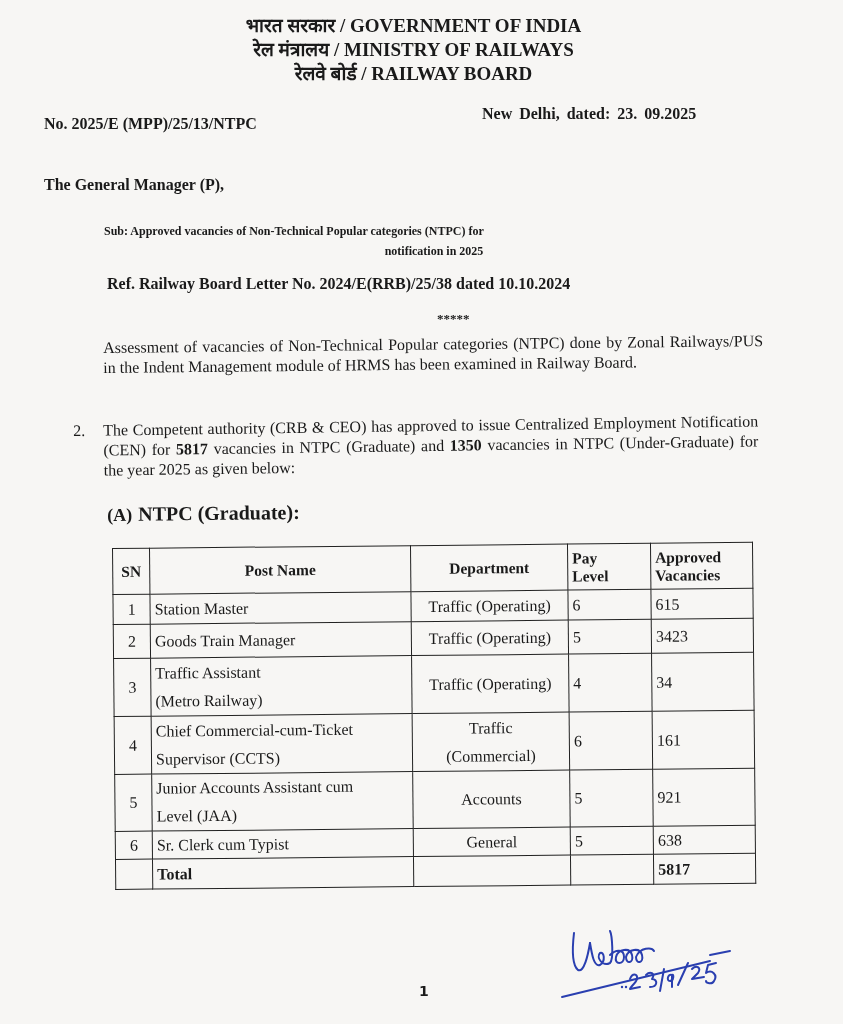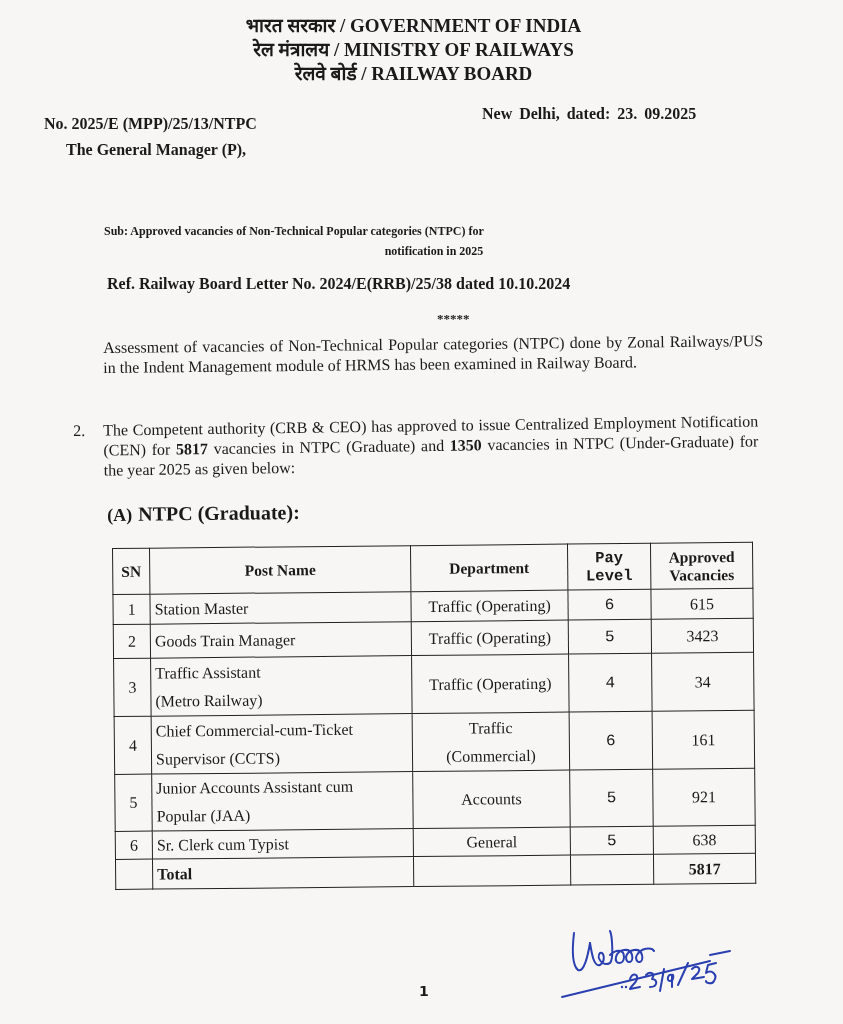--- a/index.html
+++ b/index.html
@@ -12,21 +12,21 @@
   }
   .page { position: absolute; inset: 0; }
   .abs { position: absolute; }
   .header {
     left: 0; width: 843px; top: 14px; text-align: center;
     font-weight: bold; font-size: 19px; line-height: 24px;
     transform: translateX(-8px);
   }
   .letter-no { left: 44px; top: 115px; font-size: 16px; font-weight: bold; }
   .dated { left: 482px; top: 105px; font-size: 16px; font-weight: bold; word-spacing: 3px; }
-  .addressee { left: 44px; top: 140px; font-size: 16px; font-weight: bold; line-height: 20px; margin-left: 22px; }
+  .addressee { left: 44px; top: 175px; font-size: 16px; font-weight: bold; line-height: 20px; }
   .subject { left: 104px; top: 221px; font-size: 12px; font-weight: bold; line-height: 20px; width: 620px; }
   .subject .indent { padding-left: 40px; display: block; text-align: center; }
   .ref { left: 107px; top: 275px; font-size: 16px; font-weight: bold; }
   .stars { left: 437px; top: 311px; font-size: 13px; font-weight: bold; letter-spacing: 0px; }
   .para1 { left: 103px; top: 338px; width: 660px; font-size: 16px; line-height: 20px; text-align: justify; transform: rotate(-0.6deg); transform-origin: left top; }
   .para2 { left: 73px; top: 421px; width: 690px; font-size: 16px; line-height: 20px; transform: rotate(-0.8deg); transform-origin: left top; }
   .para2 .num { display: inline-block; width: 30px; }
   .para2 .body { display: inline-block; vertical-align: top; width: 655px; text-align: justify; }
   .section-title { left: 107px; top: 503px; font-size: 20px; font-weight: bold; transform: rotate(-0.6deg); transform-origin: left top; }
   .section-title .label { font-size: 18px; margin-right: 6px; }
@@ -38,22 +38,22 @@
   }
   table.vac th, table.vac td {
     border: 1.5px solid #222;
     padding: 0 4px;
     vertical-align: middle;
   }
   table.vac th { font-weight: bold; font-size: 15.5px; line-height: 18px; }
   .c-sn { width: 28px; text-align: center; }
   .c-post { width: 252px; text-align: left; }
   .c-dept { width: 148px; text-align: center; }
-  .c-pay { width: 74px; text-align: center; font-family: Liberation Mono, monospace; }
-  .c-vac { width: 93px; text-align: center; margin-top: 48px; }
+  .c-pay { width: 74px; text-align: left; }
+  .c-vac { width: 93px; text-align: left; margin-top: 48px; }
   th.c-post { text-align: center; }
   tr.r-head { height: 46px; }
   tr.r1 { height: 30px; }
   tr.r2 { height: 34px; }
   tr.r3 { height: 58px; }
   tr.r4 { height: 58px; }
   tr.r5 { height: 57px; }
   tr.r6 { height: 28px; }
   tr.r7 { height: 30px; }
   td.post-multi { line-height: 28px; }
@@ -137,21 +137,21 @@
       <tr class="r4">
         <td class="c-sn">4</td>
         <td class="c-post post-multi"><span>Chief  Commercial-cum-Ticket</span><br><span>Supervisor (CCTS)</span></td>
         <td class="c-dept post-multi"><span>Traffic</span><br><span>(Commercial)</span></td>
         <td class="c-pay">6</td>
         <td class="c-vac">161</td>
       </tr>
 
       <tr class="r5">
         <td class="c-sn">5</td>
-        <td class="c-post post-multi"><span>Junior Accounts Assistant cum</span><br><span>Popular (JAA)</span></td>
+        <td class="c-post post-multi"><span>Junior Accounts Assistant cum</span><br><span>Level (JAA)</span></td>
         <td class="c-dept">Accounts</td>
         <td class="c-pay">5</td>
         <td class="c-vac">921</td>
       </tr>
 
       <tr class="r6">
         <td class="c-sn">6</td>
         <td class="c-post">Sr. Clerk cum Typist</td>
         <td class="c-dept">General</td>
         <td class="c-pay">5</td>

